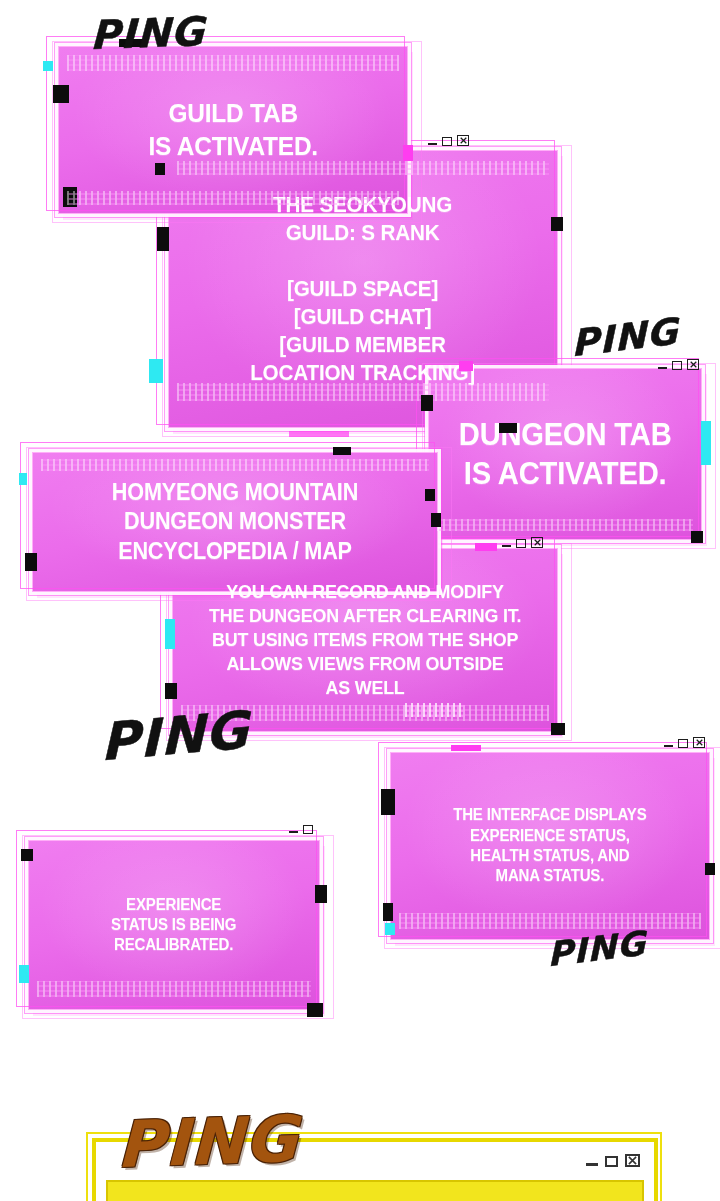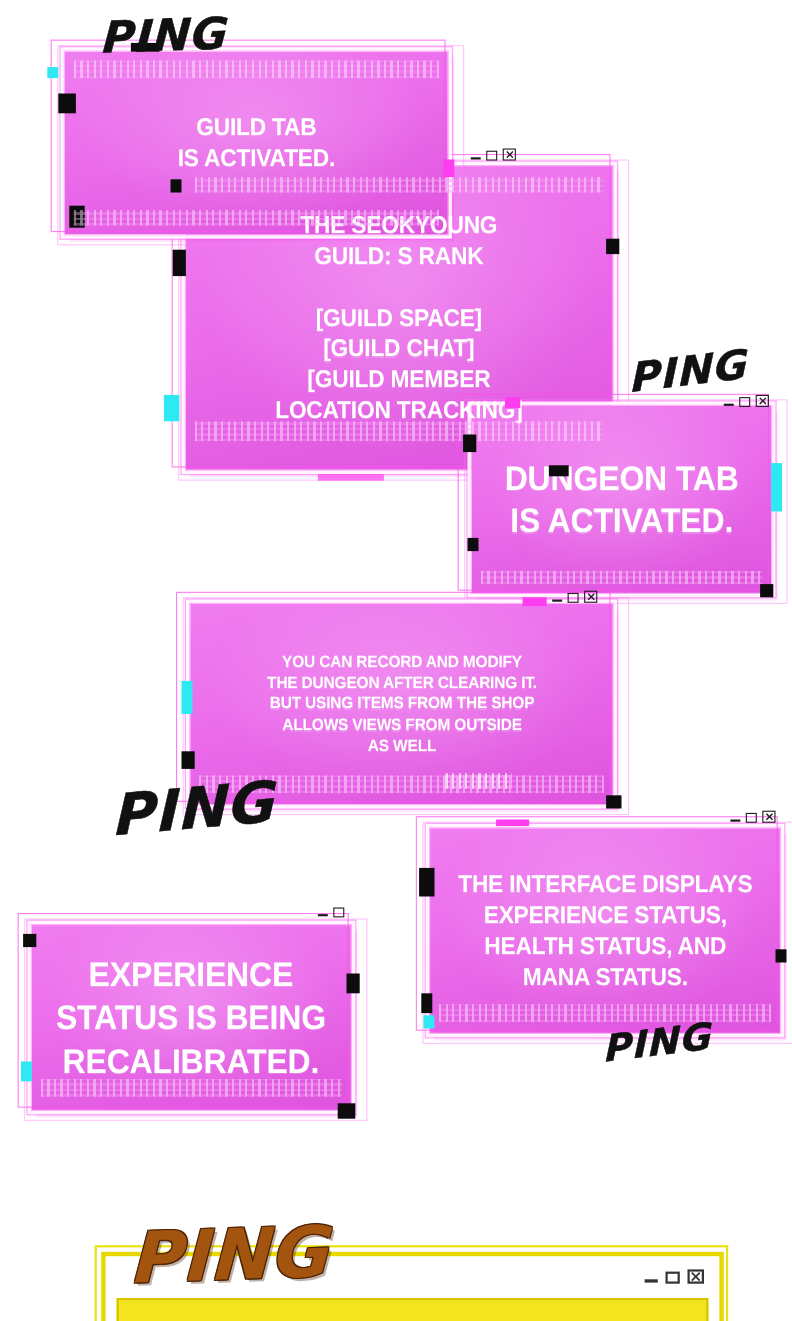--- a/index.html
+++ b/index.html
@@ -18,27 +18,27 @@
   }
   .window::before{content:"";position:absolute;left:-13px;top:-11px;width:calc(100% + 9px);height:calc(100% + 7px);
     border:1px solid rgba(255,80,242,.75);pointer-events:none}
   .window::after{content:"";position:absolute;left:-7px;top:-6px;width:calc(100% + 20px);height:calc(100% + 14px);
     border:1px solid rgba(255,120,246,.45);pointer-events:none}
   .win-text{
     position:relative;z-index:2;color:#fff;font-weight:bold;text-align:center;
     white-space:pre-line;letter-spacing:-.2px;line-height:1.27;transform:scaleX(.94);
     text-shadow:0 1px 0 rgba(255,255,255,.2);
   }
-  .w1{left:58px;top:46px;width:348px;height:166px;font-size:22px}
+  .w1{left:58px;top:46px;width:348px;height:166px;font-size:26px}
   .w2{left:168px;top:150px;width:388px;height:276px;font-size:22px}
   .w3{left:428px;top:368px;width:272px;height:170px;font-size:31px}
   .w4{left:32px;top:452px;width:404px;height:138px;font-size:23px}
-  .w5{left:172px;top:548px;width:384px;height:182px;font-size:15px}
-  .w6{left:390px;top:752px;width:318px;height:186px;font-size:22px}
-  .w7{left:28px;top:840px;width:290px;height:168px;font-size:31px}
+  .w5{left:172px;top:548px;width:384px;height:182px;font-size:19px}
+  .w6{left:390px;top:752px;width:318px;height:186px;font-size:16px}
+  .w7{left:28px;top:840px;width:290px;height:168px;font-size:16px}
   .w8{left:350px;top:972px;width:222px;height:132px;font-size:18px}
   
   .g{position:absolute;z-index:3;pointer-events:none}
   .noise{
     position:absolute;z-index:3;left:8px;right:8px;opacity:.5;pointer-events:none;
     background-image:
       repeating-linear-gradient(90deg,rgba(255,255,255,.85) 0 2px,transparent 2px 6px),
       repeating-linear-gradient(0deg,rgba(255,150,250,.8) 0 2px,transparent 2px 5px);
   }
   
@@ -157,20 +157,30 @@
     <i class="g" style="right:60px;top:-6px;width:22px;height:8px;background:#ff3df0"></i>
     <div class="noise" style="bottom:10px;height:16px"></div>
     <div class="noise" style="left:232px;right:auto;width:60px;bottom:14px;height:14px;opacity:.85"></div>
     <div class="win-text">YOU CAN RECORD AND MODIFY
 THE DUNGEON AFTER CLEARING IT.
 BUT USING ITEMS FROM THE SHOP
 ALLOWS VIEWS FROM OUTSIDE
 AS WELL</div>
   </div>
 
+  <div class="window w4">
+    <i class="g" style="left:-8px;top:100px;width:12px;height:18px;background:#0c0c0c"></i>
+    <i class="g" style="right:-4px;top:60px;width:10px;height:14px;background:#0c0c0c"></i>
+    <i class="g" style="left:-14px;top:20px;width:8px;height:12px;background:#2ee9f2"></i>
+    <i class="g" style="left:300px;top:-6px;width:18px;height:8px;background:#0c0c0c"></i>
+    <div class="noise" style="top:6px;height:12px"></div>
+    <div class="win-text">HOMYEONG MOUNTAIN
+DUNGEON MONSTER
+ENCYCLOPEDIA / MAP</div>
+  </div>
 
   <div class="ping p3">PING</div>
 
   <div class="window w6">
     <div class="chrome" style="top:-16px;right:4px">
       <span class="ic min"></span>
       <span class="ic max"></span>
       <span class="ic close">
           <svg viewBox="0 0 10 10">
             <path d="M1 1 L9 9 M9 1 L1 9" stroke="#1d1d1d" stroke-width="1.8" fill="none"></path>

